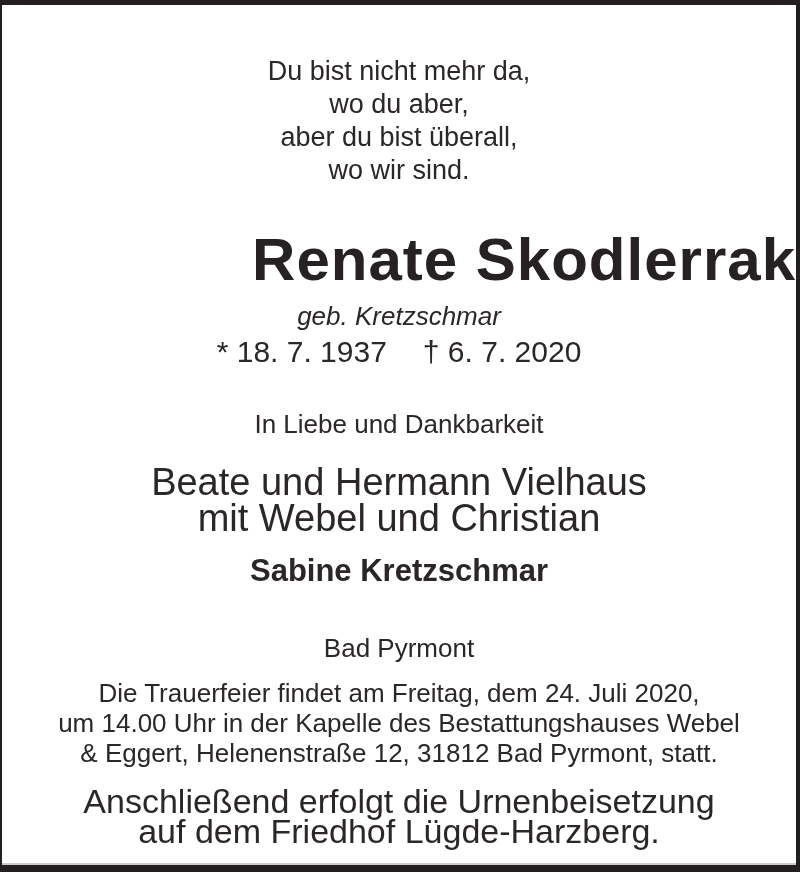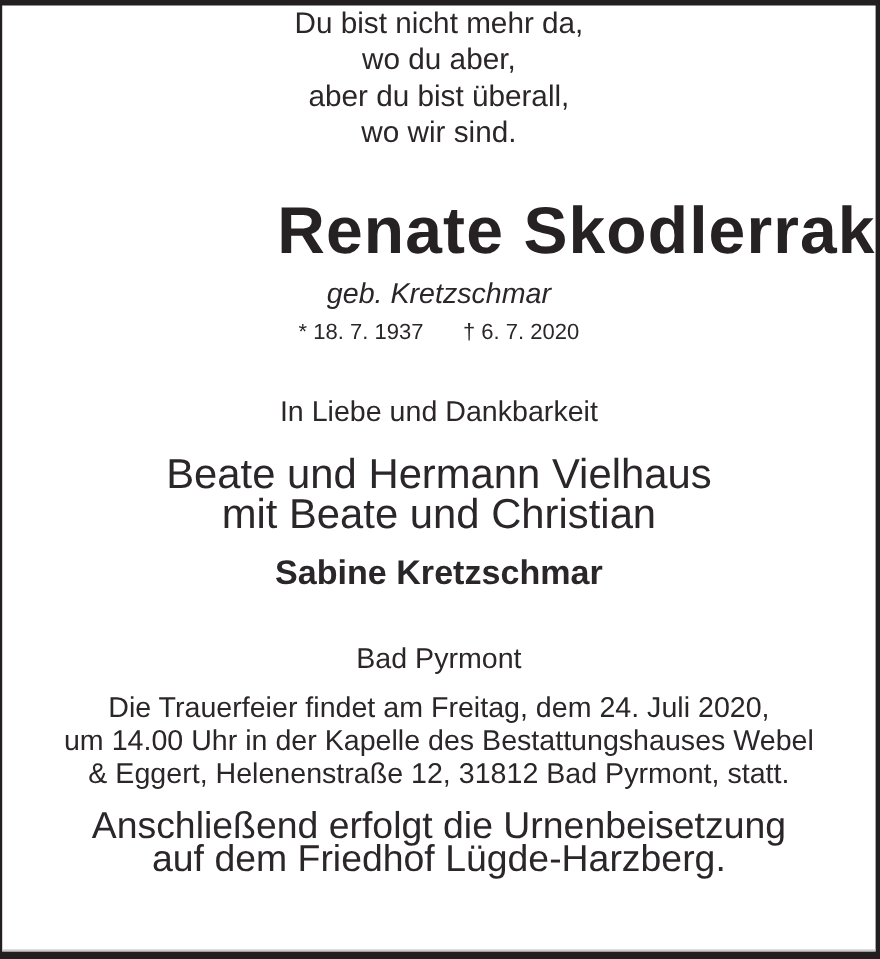--- a/index.html
+++ b/index.html
@@ -24,41 +24,42 @@
   }
   
   .page::after {
     content: "";
     position: absolute;
     left: 0; right: 0; bottom: 0;
     height: 2px;
     background: #cfcccd;
   }
   .poem {
+    padding-top: 50px;
     font-size: 27px;
     line-height: 33px;
   }
   .name {
     margin-top: 40px;
     font-size: 60px;
     line-height: 66px;
     font-weight: bold;
     letter-spacing: 1px;
     color: #262123;
     text-align: right;
   }
   .maiden {
     margin-top: 8px;
     font-size: 26px;
     line-height: 31px;
     font-style: italic;
   }
   .dates {
     margin-top: 3px;
-    font-size: 20px;
+    font-size: 30px;
     line-height: 34px;
     display: flex;
     justify-content: center;
     gap: 36px;
   }
   .intro {
     margin-top: 40px;
     font-size: 26px;
     line-height: 31px;
   }
@@ -108,21 +109,21 @@
 
   <div class="dates">
     <span>* 18. 7. 1937</span>
     <span>† 6. 7. 2020</span>
   </div>
 
   <div class="intro">In Liebe und Dankbarkeit</div>
 
   <div class="mourners">
     <div>Beate und Hermann Vielhaus</div>
-    <div>mit Beate und Christian</div>
+    <div>mit Webel und Christian</div>
   </div>
 
   <div class="sabine">Sabine Kretzschmar</div>
 
   <div class="city">Bad Pyrmont</div>
 
   <div class="funeral">
     <div>Die Trauerfeier findet am Freitag, dem 24. Juli 2020,</div>
     <div>um 14.00 Uhr in der Kapelle des Bestattungshauses Webel</div>
     <div>&amp; Eggert, Helenenstraße 12, 31812 Bad Pyrmont, statt.</div>

